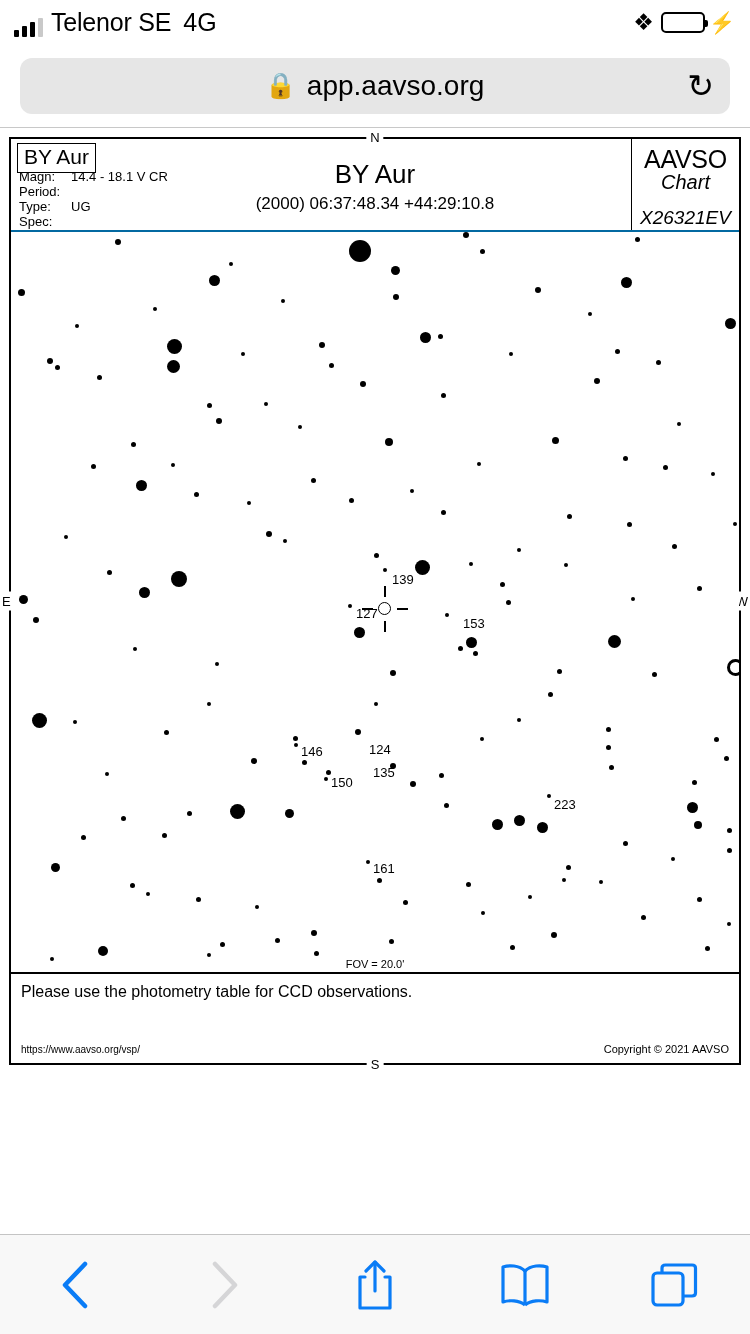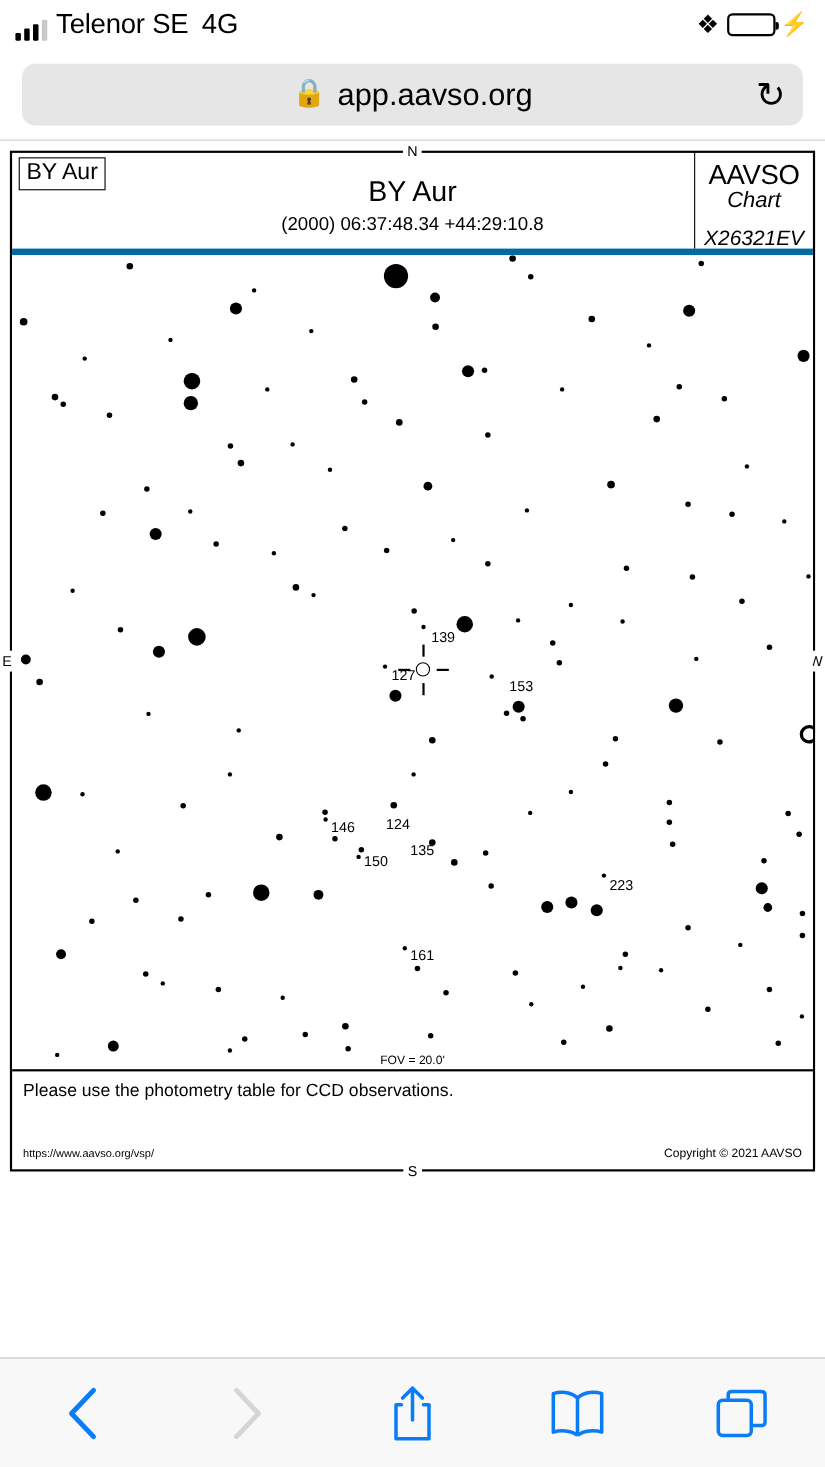--- a/index.html
+++ b/index.html
@@ -72,21 +72,21 @@
   .content { height: 1060px; background: #fff; padding: 9px 9px 0 9px; }
   .chart {
     position: relative;
     width: 732px; height: 928px;
     border: 2px solid #000;
     background: #fff;
   }
   .chart-header {
     position: relative;
     height: 93px;
-    border-bottom: 6px solid #0369a1;
+    border-bottom: 2px solid #0369a1;
   }
   .badge {
     position: absolute; left: 6px; top: 4px;
     border: 1px solid #000; padding: 1px 6px 3px 6px;
     font-size: 21px; background: #fff; z-index: 3;
   }
   .meta {
     position: absolute; left: 8px; top: 30px;
     font-size: 13px; line-height: 15px; color: #000;
   }
@@ -195,20 +195,26 @@
 <div class="content">
   <div class="chart">
 
     <div class="compass n">N</div>
     <div class="compass s">S</div>
     <div class="compass e">E</div>
     <div class="compass w">W</div>
 
     <div class="chart-header">
       <div class="badge">BY Aur</div>
+      <div class="meta">
+        <div class="row"><span class="lbl">Magn:</span><span>14.4 - 18.1 V CR</span></div>
+        <div class="row"><span class="lbl">Period:</span><span></span></div>
+        <div class="row"><span class="lbl">Type:</span><span>UG</span></div>
+        <div class="row"><span class="lbl">Spec:</span><span></span></div>
+      </div>
       <div class="title-block">
         <div class="star-title">BY Aur</div>
         <div class="coords">(2000) 06:37:48.34  +44:29:10.8</div>
       </div>
       <div class="aavso-box">
         <div class="a1">AAVSO</div>
         <div class="a2">Chart</div>
         <div class="a3">X26321EV</div>
       </div>
     </div>
@@ -382,21 +388,21 @@
         <div class="tick t-top"></div>
         <div class="tick t-bot"></div>
         <div class="tick t-left"></div>
         <div class="tick t-right"></div>
       </div>
 
       <div class="lbl" style="left:381px;top:340px;">139</div>
       <div class="lbl" style="left:345px;top:374px;">127</div>
       <div class="lbl" style="left:442px;top:384px;margin-left:10px;">153</div>
       <div class="lbl" style="left:290px;top:512px;">146</div>
-      <div class="lbl" style="left:340px;top:510px;">124</div>
+      <div class="lbl" style="left:358px;top:510px;">124</div>
       <div class="lbl" style="left:362px;top:533px;">135</div>
       <div class="lbl" style="left:320px;top:543px;">150</div>
       <div class="lbl" style="left:543px;top:565px;">223</div>
       <div class="lbl" style="left:362px;top:629px;">161</div>
 
       <div class="fov">FOV = 20.0'</div>
     </div>
 
     <div class="chart-footer">
       <div class="footer-note">Please use the photometry table for CCD observations.</div>

